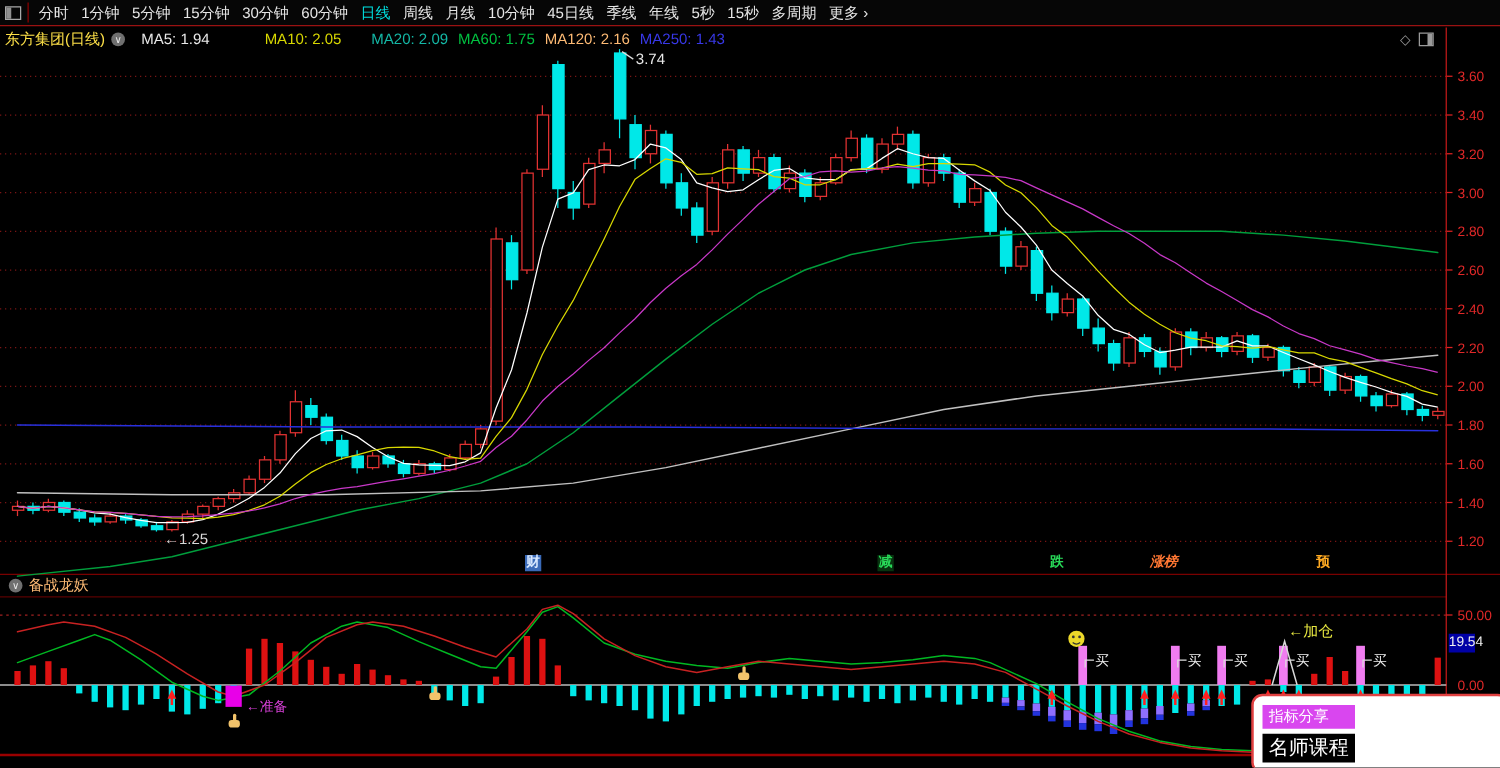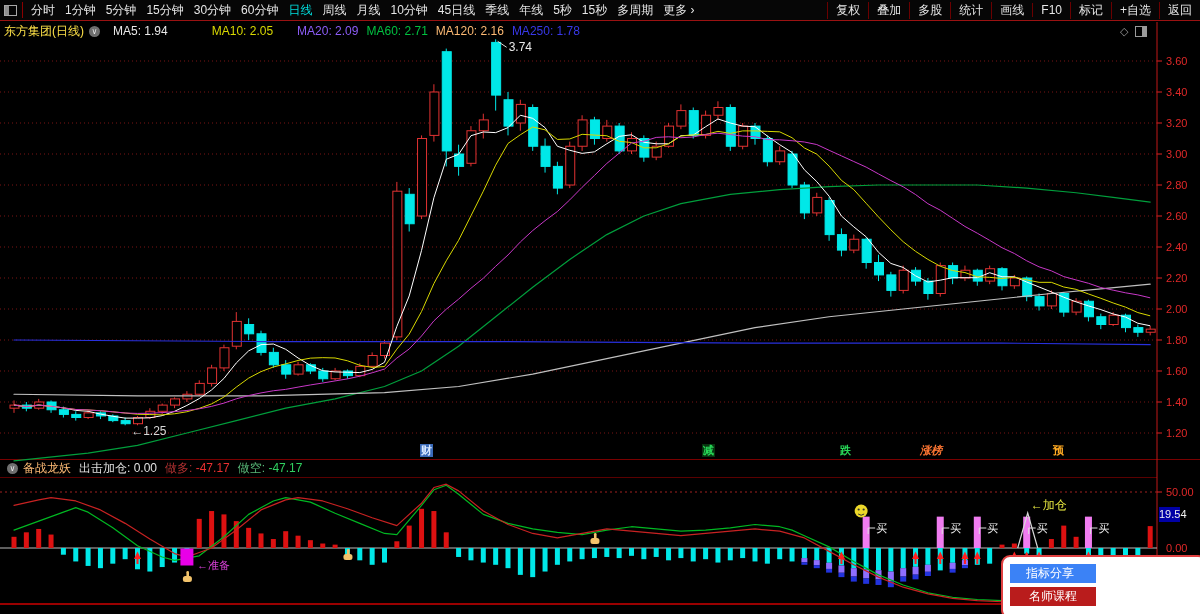--- a/index.html
+++ b/index.html
@@ -31,22 +31,22 @@
   .ph-field{margin-right:8px}
   .badge-lastval{position:absolute;left:1159px;top:507px;width:21px;height:15px;background:#0000a6;
                  color:#f0f0f0;font-size:11px;text-align:center;line-height:15px;z-index:4}
   .watermark{position:absolute;left:1001px;top:555px;width:206px;height:64px;background:#ffffff;
              border:2px solid #e04040;border-radius:9px;z-index:10;display:flex;gap:7px;
              padding:6px 7px;box-sizing:border-box;align-items:flex-start}
   .wm-title{color:#e03030;font-size:18px;font-weight:bold;letter-spacing:1px;line-height:22px}
   .wm-url{color:#c22;font-size:12px;font-weight:bold;letter-spacing:.5px;
           font-family:"Liberation Serif",serif;margin-top:3px}
   .wm-badges{display:flex;flex-direction:column;gap:4px;margin-top:1px}
-  .wm-badge1{background:#3b82f6;color:#fff;font-size:12px;padding:1px 16px;white-space:nowrap}
-  .wm-badge2{background:#b91c1c;color:#fff;font-size:12px;padding:1px 19px;white-space:nowrap}
+  .wm-badge1{background:#d946ef;color:#fff;font-size:12px;padding:1px 5px;white-space:nowrap}
+  .wm-badge2{background:#000000;color:#fff;font-size:16px;padding:1px 5px;white-space:nowrap}
 </style>
 </head>
 <body>
 
 <div class="topbar">
   <span class="win-icon"></span>
   <span class="tb-sep"></span>
   <span id="tb-left" style="display:flex;align-items:flex-start">
       <span class="tbi">分时</span>
       <span class="tbi">1分钟</span>
@@ -59,43 +59,32 @@
       <span class="tbi">月线</span>
       <span class="tbi">10分钟</span>
       <span class="tbi">45日线</span>
       <span class="tbi">季线</span>
       <span class="tbi">年线</span>
       <span class="tbi">5秒</span>
       <span class="tbi">15秒</span>
       <span class="tbi">多周期</span>
       <span class="tbi">更多 ›</span>
     </span>
-  <span class="tb-right" id="tb-right">
-      <span class="tbr">复权</span>
-      <span class="tbr">叠加</span>
-      <span class="tbr">多股</span>
-      <span class="tbr">统计</span>
-      <span class="tbr">画线</span>
-      <span class="tbr">F10</span>
-      <span class="tbr">标记</span>
-      <span class="tbr">+自选</span>
-      <span class="tbr">返回</span>
-    </span>
 </div>
 
 <div class="inforow">
   <span class="stock-title">东方集团(日线)</span>
   <span class="circle-icon">∨</span>
   <span id="ma-values" style="display:flex">
       <span class="ma-entry" style="color: rgb(232, 232, 232);">MA5: 1.94</span>
       <span class="ma-entry" style="color: rgb(216, 216, 0); margin-left: 44px;">MA10: 2.05</span>
-      <span class="ma-entry" style="color: #8b5cf6; margin-left: 24px;">MA20: 2.09</span>
-      <span class="ma-entry" style="color: rgb(0, 192, 64);">MA60: 2.71</span>
+      <span class="ma-entry" style="color: #14b8a6; margin-left: 24px;">MA20: 2.09</span>
+      <span class="ma-entry" style="color: rgb(0, 192, 64);">MA60: 1.75</span>
       <span class="ma-entry" style="color: #fdba74;">MA120: 2.16</span>
-      <span class="ma-entry" style="color: rgb(56, 56, 232);">MA250: 1.78</span>
+      <span class="ma-entry" style="color: rgb(56, 56, 232);">MA250: 1.43</span>
     </span>
 </div>
 
 <div class="corner-icons">
   <span>◇</span>
   <span class="mini-split"></span>
 </div>
 
 <svg id="chart" width="1200" height="614">
     <g>
@@ -531,25 +520,20 @@
     <span style="left: 420px; color: rgb(216, 232, 255); background: rgb(58, 106, 184);">财</span>
     <span style="left: 702px; color: rgb(40, 216, 88); background: rgb(7, 52, 15);">减</span>
     <span style="left: 839px; color: rgb(40, 216, 88);">跌</span>
     <span style="left: 919px; color: rgb(255, 119, 51); font-style: italic;">涨榜</span>
     <span style="left: 1052px; color: rgb(255, 170, 34);">预</span>
   </div>
 
 <div class="panel-header">
   <span class="circle-icon">∨</span>
   <span style="color:#fdba74;margin-right:8px">备战龙妖</span>
-  <span id="panel-fields" style="display:flex">
-      <span class="ph-field"><span style="color: rgb(224, 224, 224);">出击加仓: </span><span style="color: rgb(224, 224, 224);">0.00</span></span>
-      <span class="ph-field"><span style="color: rgb(176, 48, 48);">做多: </span><span style="color: rgb(232, 48, 48);">-47.17</span></span>
-      <span class="ph-field"><span style="color: rgb(88, 184, 120);">做空: </span><span style="color: rgb(48, 208, 96);">-47.17</span></span>
-    </span>
 </div>
 
 <div class="badge-lastval">19.54</div>
 
 <div class="watermark">
   <div class="wm-badges">
     <span class="wm-badge1">指标分享</span>
     <span class="wm-badge2">名师课程</span>
   </div>
 </div>

